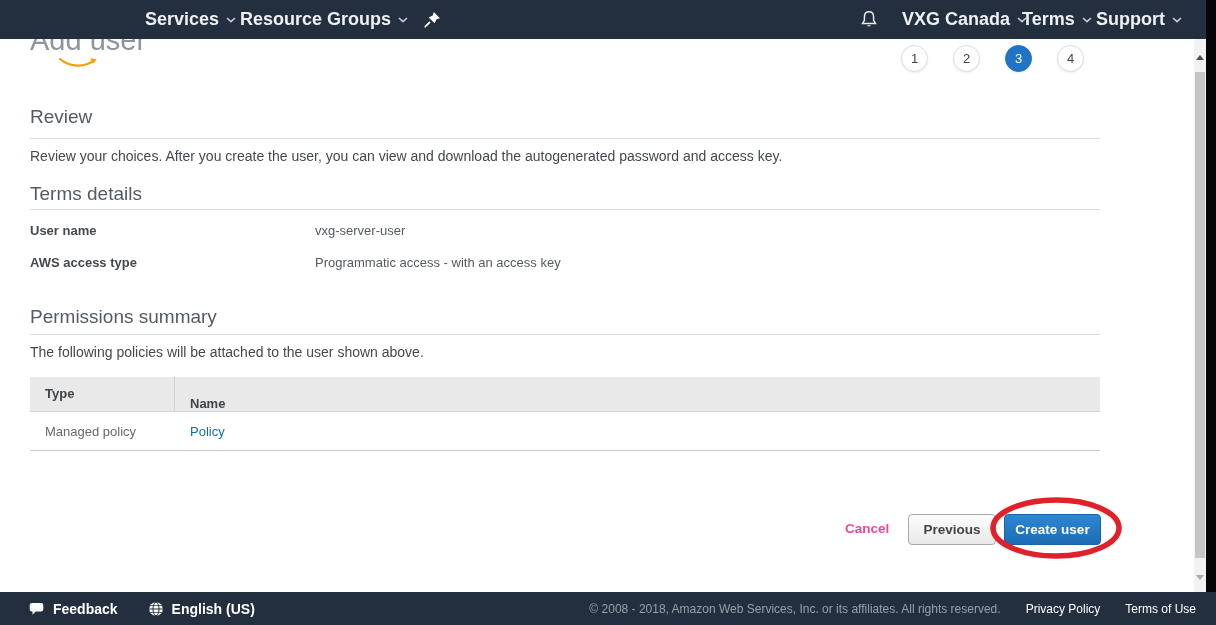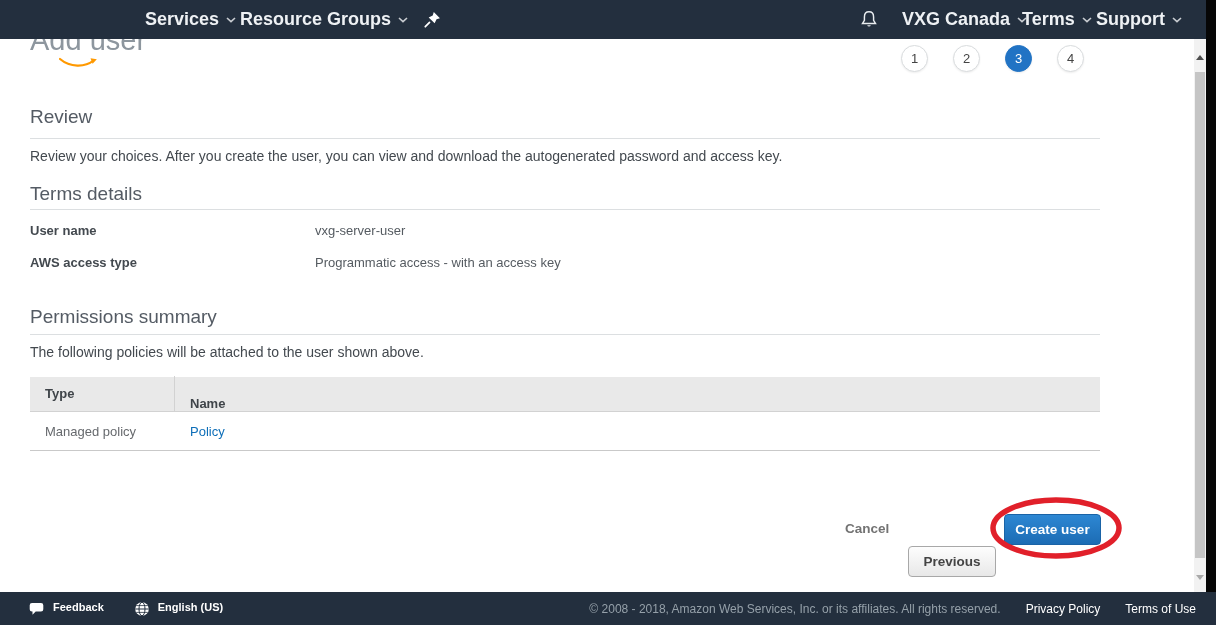--- a/index.html
+++ b/index.html
@@ -39,44 +39,44 @@
   .pt-header { display:flex; height:35px; background:#e9e9e9; border-bottom:1px solid #d2d2d2; align-items:flex-end; }
   .pt-header .col-type { border-right:1px solid #d2d2d2; height:35px; display:flex; align-items:center; }
   .col-type { width:145px; padding-left:15px; }
   .col-name { flex:1; padding-left:15px; }
   .pt-header .cell-text { font-weight:700; color:#3f4449; }
   .pt-row { display:flex; height:39px; align-items:center; border-bottom:1px solid #c9c9c9; background:#fff; }
   .pt-row .col-type { color:#66696d; }
   .link { color:#0d6eb8; text-decoration:none; cursor:pointer; }
 
   
-  .cancel-link { position:absolute; left:845px; top:521px; font-size:13.5px; font-weight:700; color:#737373; cursor:pointer;text-align:center; }
+  .cancel-link { position:absolute; left:845px; top:521px; font-size:13.5px; font-weight:700; color:#ec4899; cursor:pointer;text-align:center; }
   .btn { position:absolute; top:514px; height:31px; border-radius:4px; font-family:"Liberation Sans", sans-serif;
          font-size:13.5px; font-weight:700; cursor:pointer; }
   .btn-previous { left:908px; width:88px; color:#444; background:linear-gradient(#fdfdfd,#e8e8e8);
-                  border:1px solid #a8a8a8;margin-top:32px; }
+                  border:1px solid #a8a8a8; }
   .btn-create { left:1004px; width:97px; color:#fff; background:linear-gradient(#2d87d3,#1c6cb4);
                 border:1px solid #1a63a6; }
   .annotation { position:absolute; left:988px; top:496px; pointer-events:none; }
 
   
   .sb-track { position:absolute; left:1194px; top:39px; width:12px; height:553px; background:#f2f2f2; }
   .sb-thumb { position:absolute; left:1195px; top:72px; width:10px; height:486px; background:#c5c5c5; }
   .sb-up { position:absolute; left:1196px; top:55px; width:0; height:0;
            border-left:4px solid transparent; border-right:4px solid transparent; border-bottom:5px solid #4e4e4e; }
   .sb-down { position:absolute; left:1196px; top:575px; width:0; height:0;
              border-left:4px solid transparent; border-right:4px solid transparent; border-top:5px solid #a9a9a9; }
 
   
   .edge-strip { position:absolute; left:1206px; top:0; width:10px; height:625px; background:#060606; }
 
   
   .footerbar { position:absolute; left:0; top:592px; width:1216px; height:33px; background:#232f3e; }
   .footer-left { position:absolute; left:28px; top:0; height:33px; display:flex; align-items:center; gap:11px; }
-  .footer-item { display:flex; align-items:flex-start; gap:8px; color:#fff; font-size:11px; font-weight:700; cursor:pointer; }
+  .footer-item { display:flex; align-items:flex-end; gap:8px; color:#fff; font-size:14px; font-weight:700; cursor:pointer; }
   .footer-gap { width:8px; }
   .footer-right { position:absolute; right:20px; top:0; height:33px; display:flex; align-items:center; gap:25px; }
   .copyright { color:#95a0a9; font-size:12px; }
   .footer-link { color:#fff; font-size:12px; font-weight:400; cursor:pointer; }
 </style>
 </head>
 <body>
 
 <div id="screen">
 

